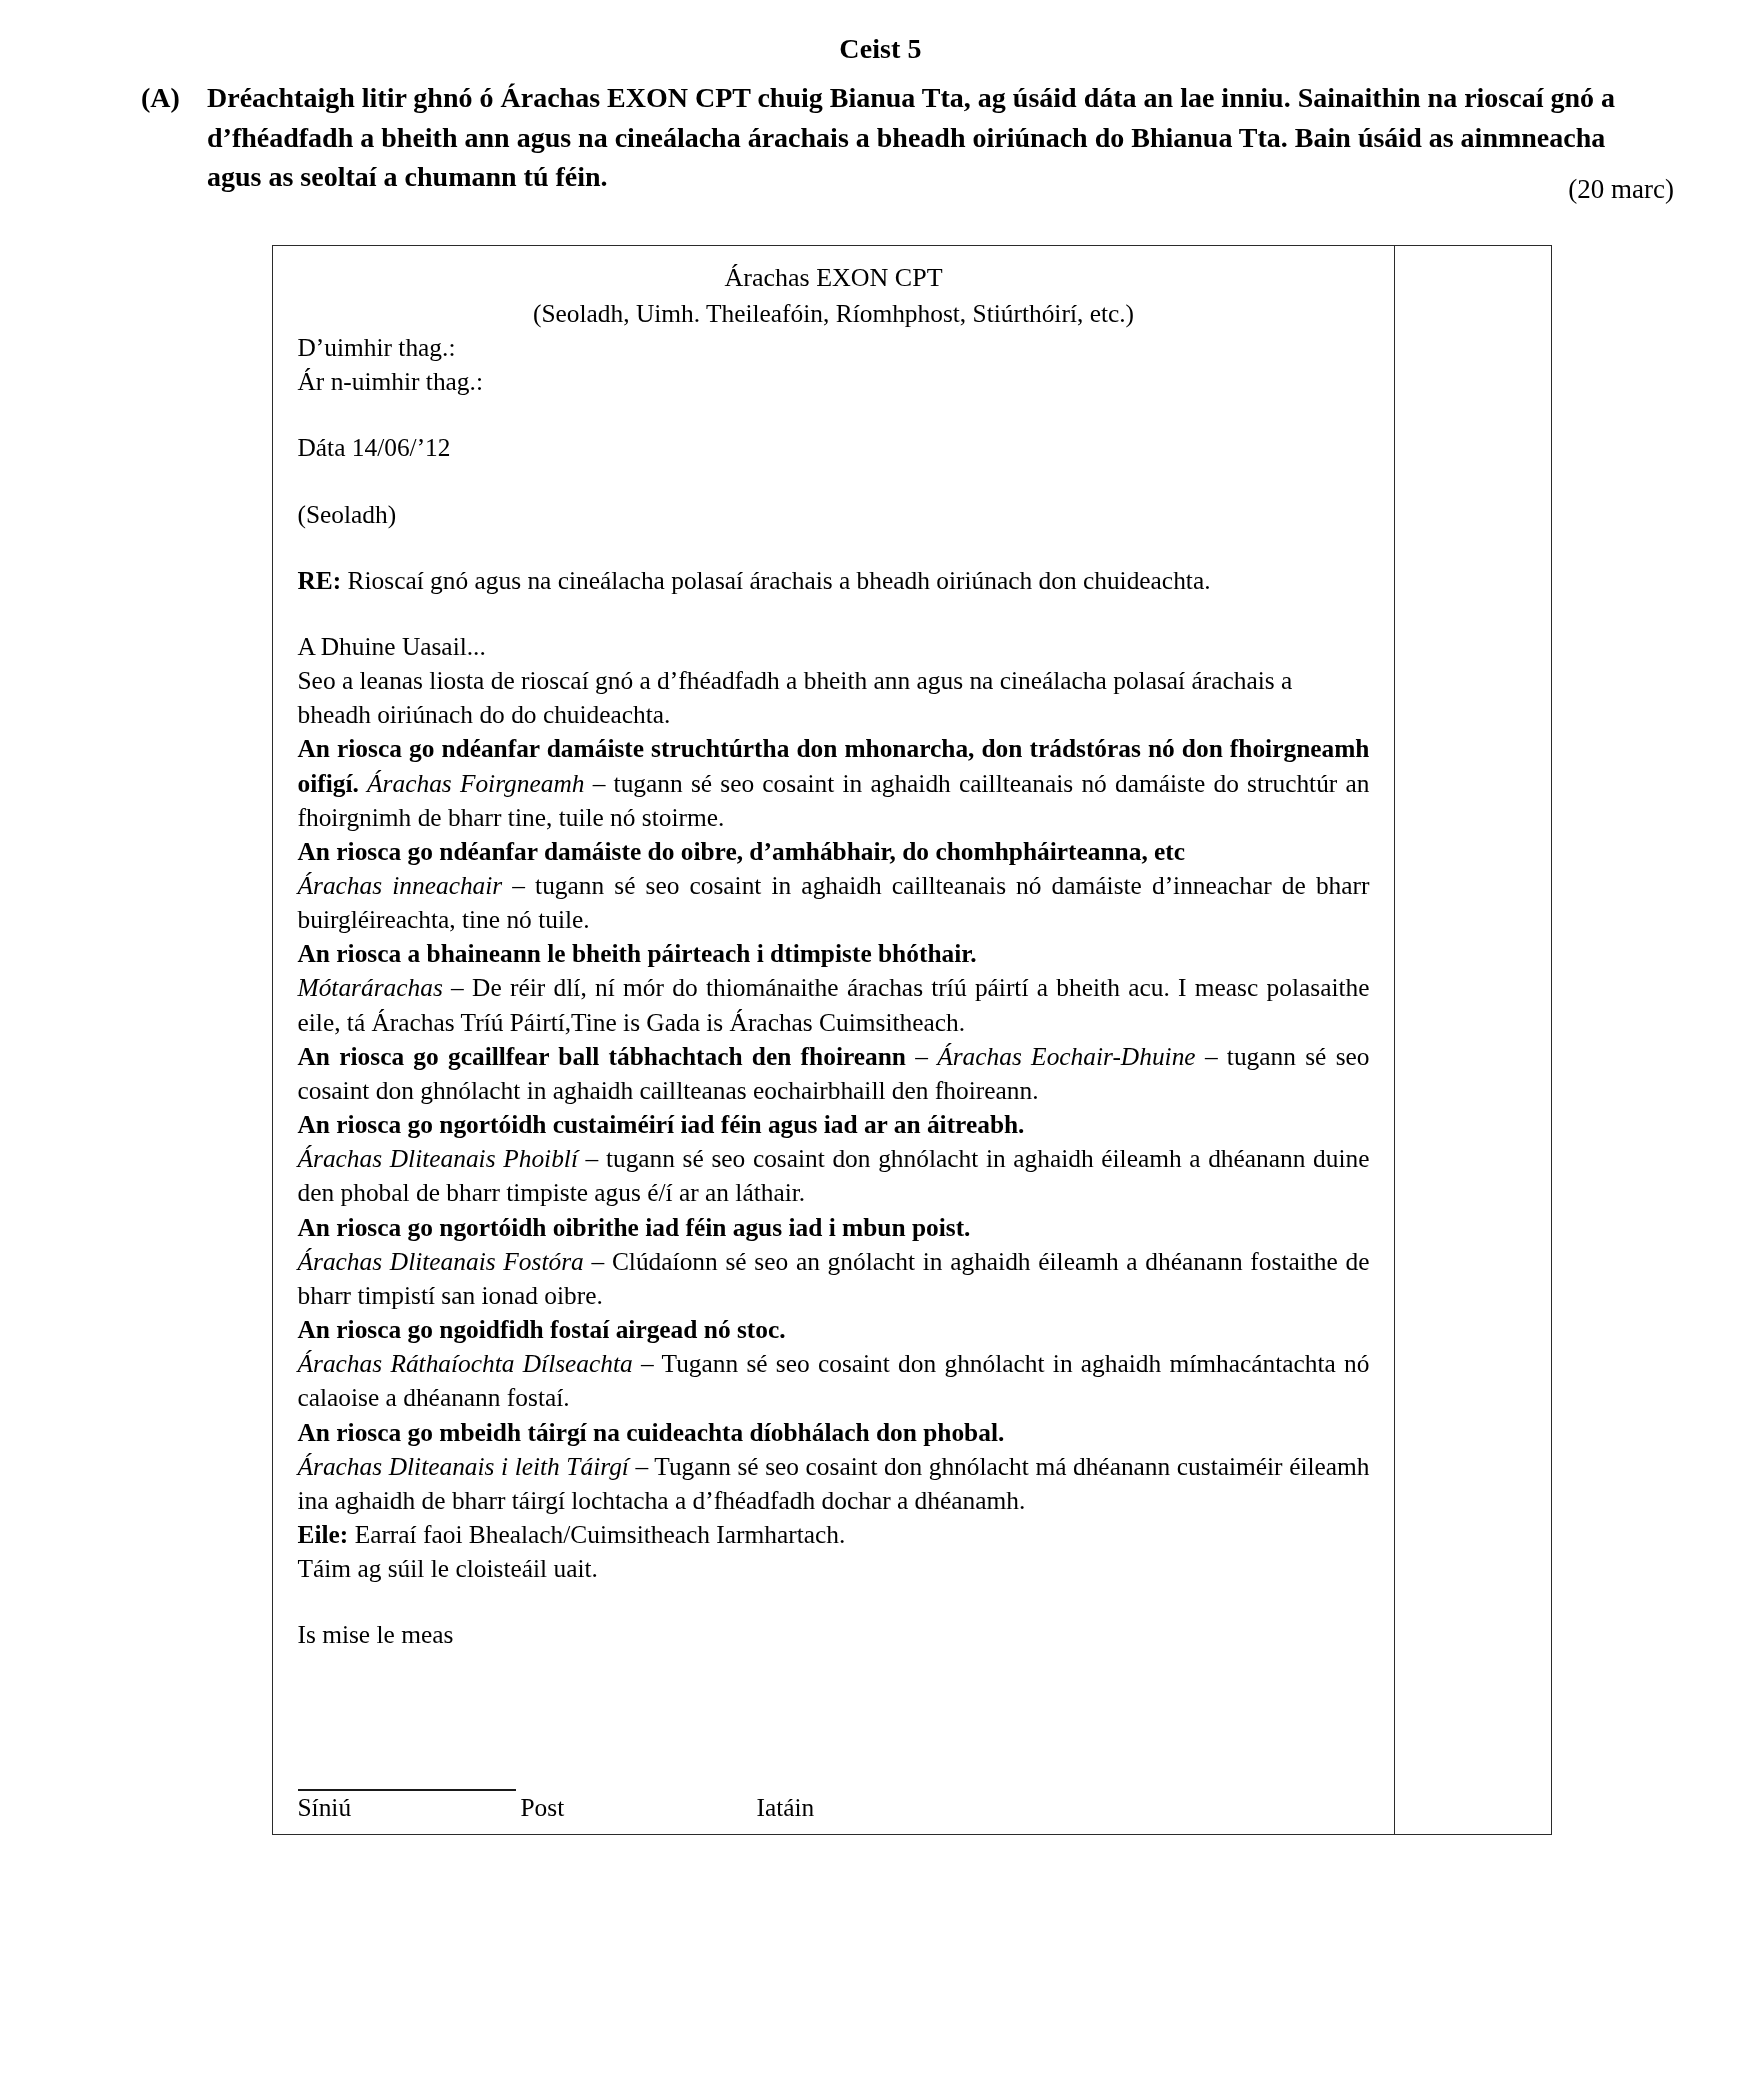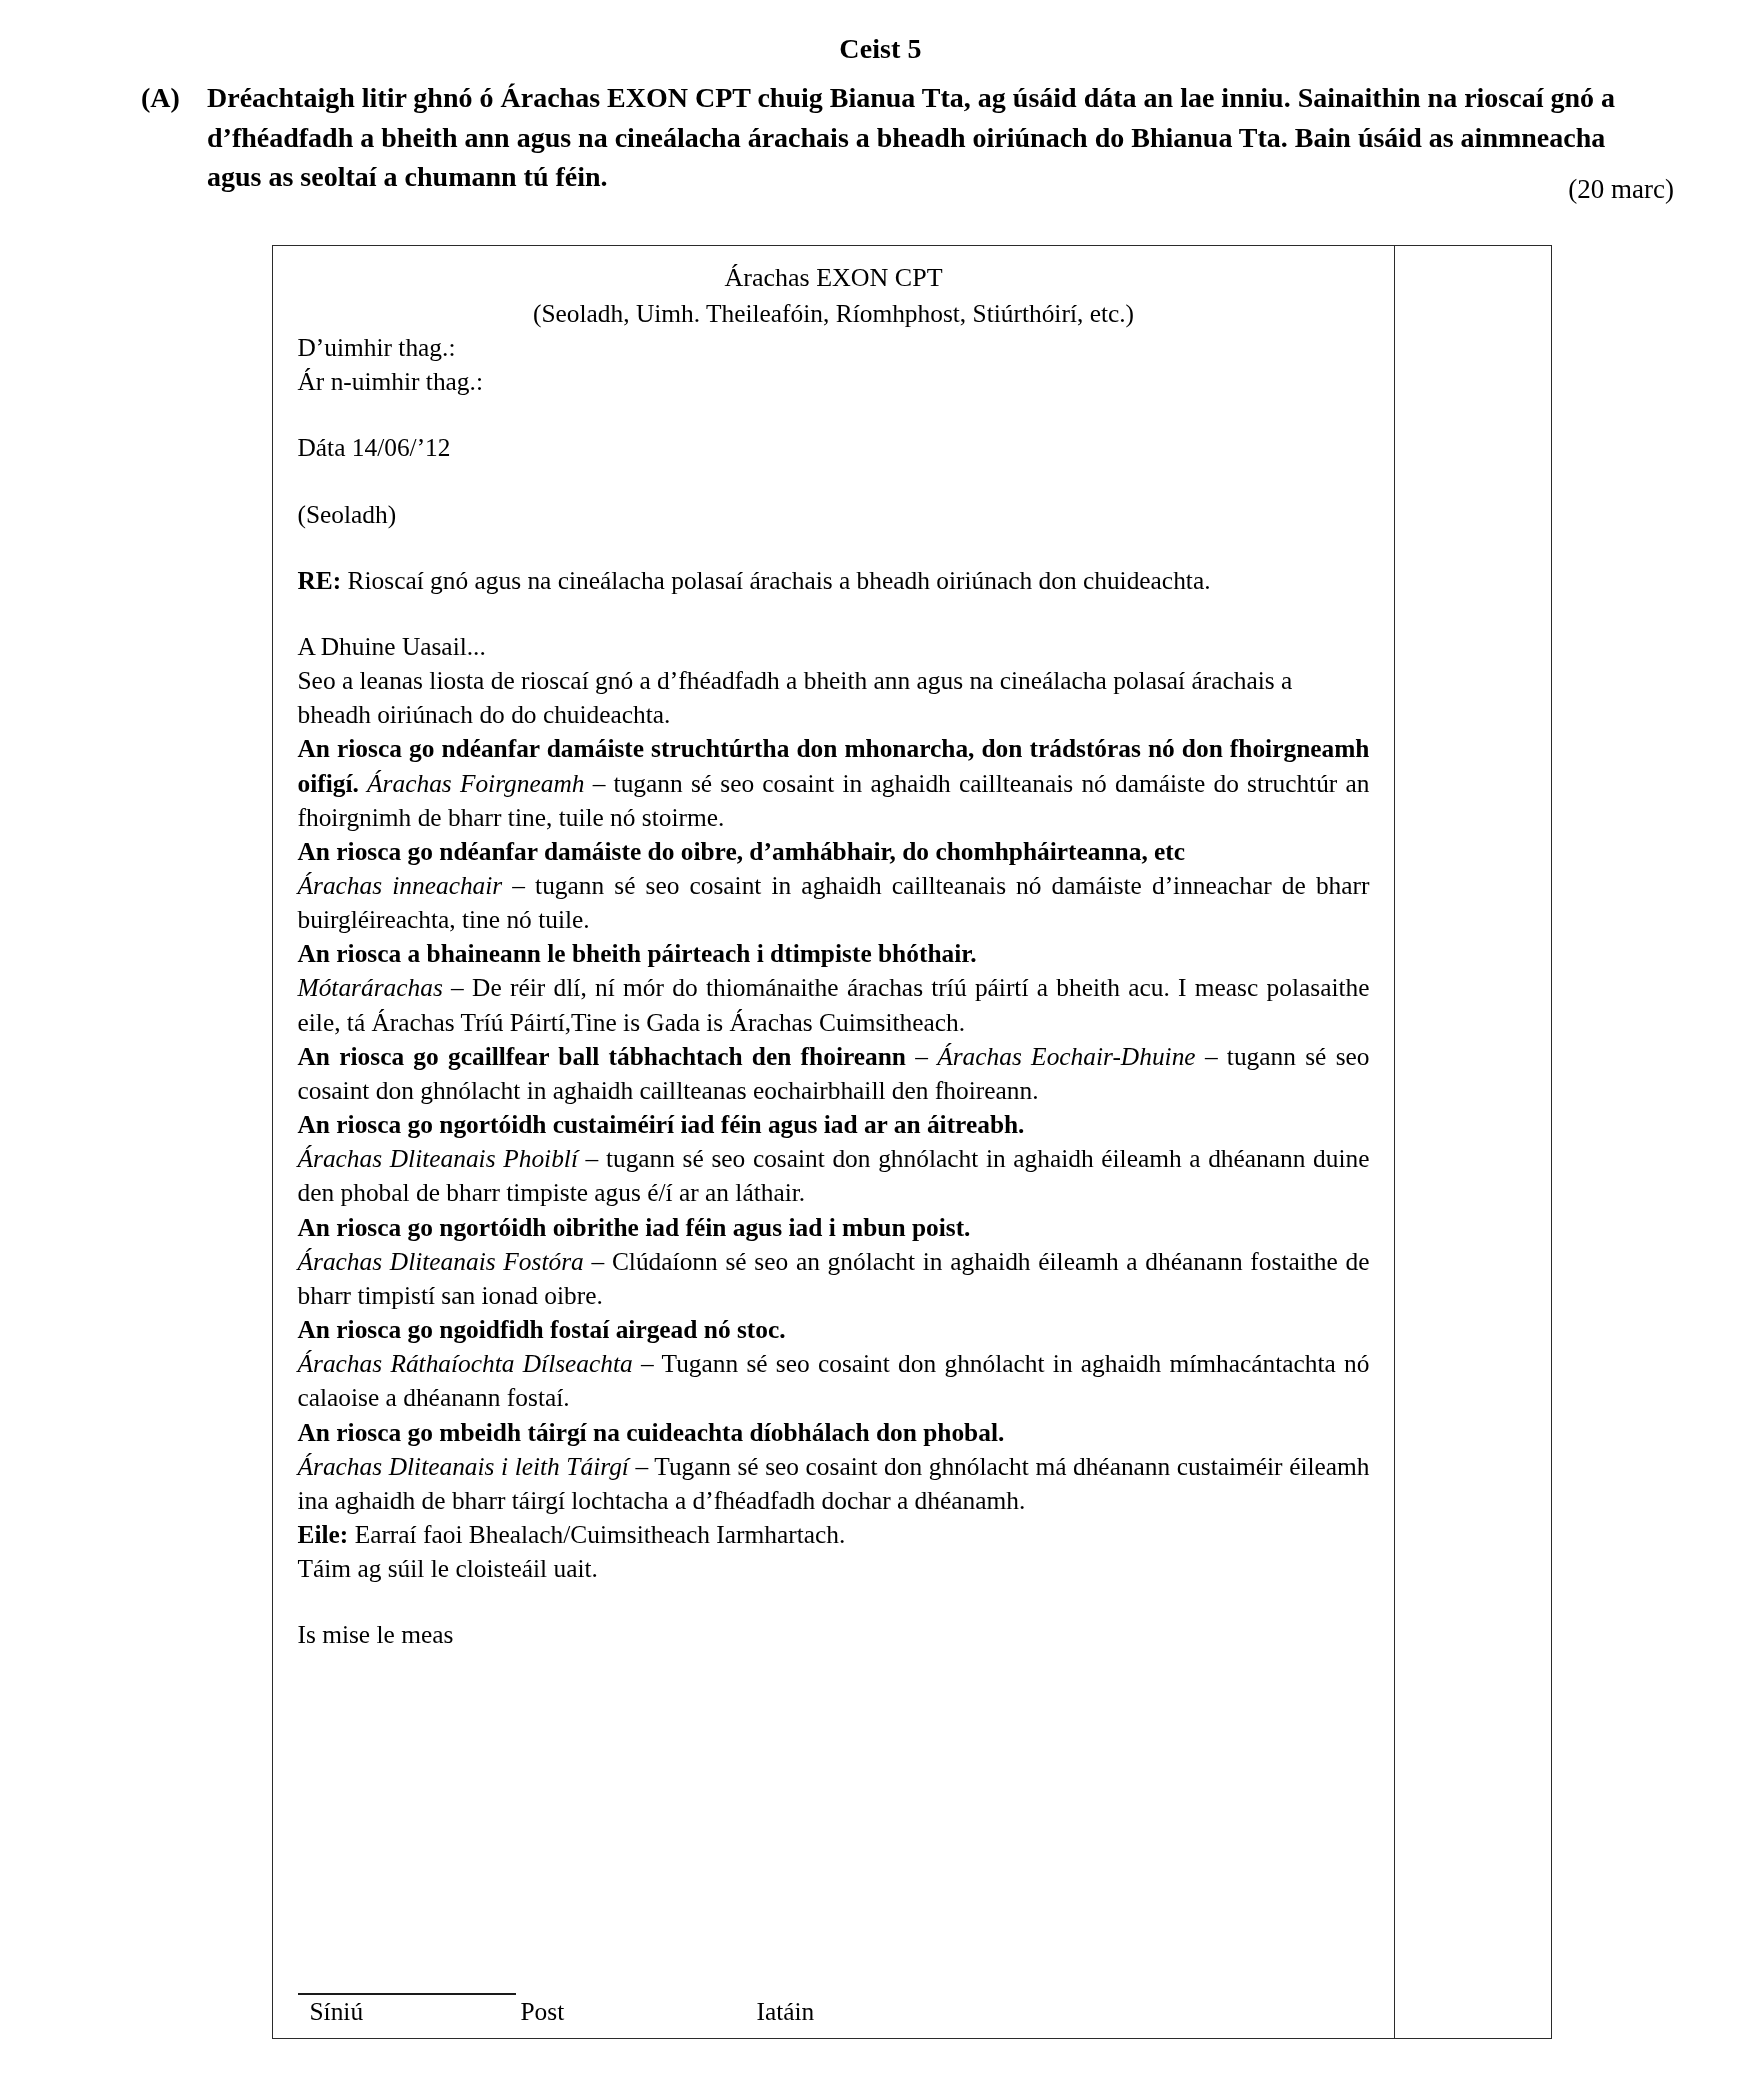--- a/index.html
+++ b/index.html
@@ -60,21 +60,21 @@
     font-size: 27px;
     font-weight: normal;
   }
 
   
   .answer-table {
     position: absolute;
     left: 272px;
     top: 245px;
     width: 1280px;
-    height: 1794px;
+    height: 1590px;
     box-sizing: border-box;
     border: 1.9px solid #2b2b2b;
     display: flex;
   }
   .answer-col {
     box-sizing: border-box;
     width: 1122px;
     flex: 0 0 1122px;
     border-right: 1.9px solid #2b2b2b;
     padding: 15px 24.5px 9.4px 24.5px;
@@ -113,21 +113,21 @@
     width: 218px;
     border: 0;
     border-top: 2.8px solid #1a1a1a;
     margin: 0 0 1.9px 0;
   }
   .sig-row {
     position: relative;
     height: 34px;
     font-size: 25.4px;
   }
-  .sig-row span.s1 { position: absolute; left: 12px; }
+  .sig-row span.s1 { position: absolute; left: 0; }
   .sig-row span.s2 { position: absolute; left: 223px; text-align: center; }
   .sig-row span.s3 { position: absolute; left: 459px; }
 
   .sig-block {
     position: absolute;
     left: 24.5px;
     bottom: 7.5px;
     width: 1036px;
   }
 </style>

